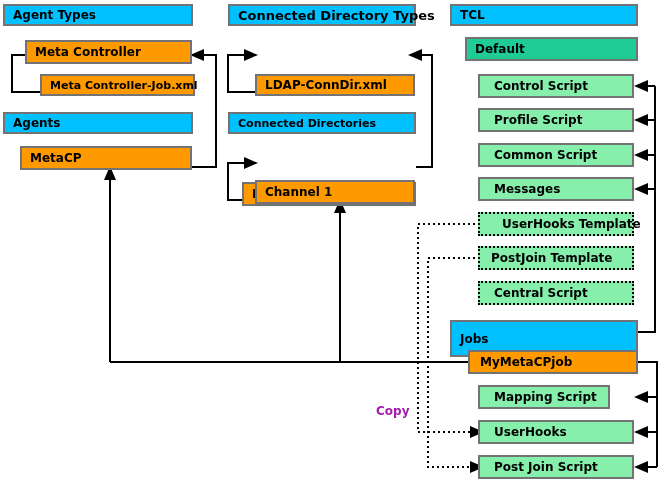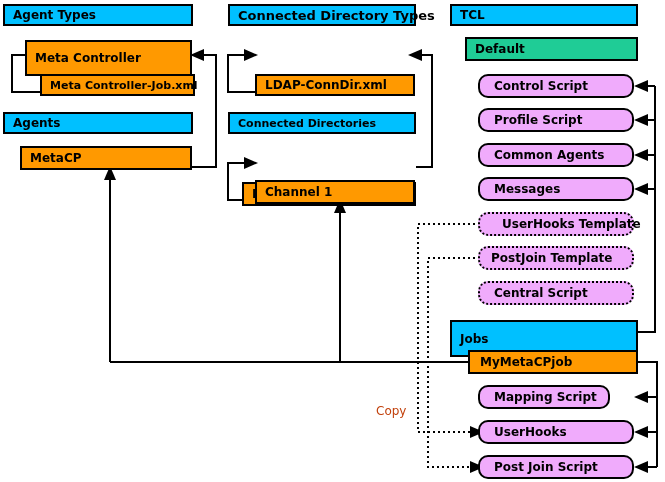--- a/index.html
+++ b/index.html
@@ -10,40 +10,40 @@
   #canvas{
     position:relative;
     width:665px;
     height:482px;
     background:#ffffff;
     overflow:hidden;
   }
   .node{
     position:absolute;
     box-sizing:border-box;
-    border:2px solid #000000;
+    border:2px solid #737373;
     display:flex;
     align-items:center;
     font-weight:bold;
     font-size:12px;
     color:#000000;
     letter-spacing:0px;
     white-space:nowrap;
     padding-left:8px;
   }
   .cat  { background:#00c0ff; }
   .inst { background:#ff9900; }
   .def  { background:#1fcc96; }
-  .scr  { background:#f0abfc;border-radius:10px; }
+  .scr  { background:#86efac; }
   .dotted{ border:2px dotted #000000; }
   .lbl{
     position:absolute;
     font-size:12px;
-    font-weight:normal;
-    color:#c2410c;
+    font-weight:bold;
+    color:#a21caf;
     white-space:nowrap;
   }
   svg#wires{
     position:absolute;
     left:0; top:0;
     width:665px; height:482px;
     pointer-events:none;
   }
   svg#wires line, svg#wires polyline, svg#wires path{
     stroke:#000000;
@@ -104,21 +104,21 @@
 
     <polyline class="dotw" points="475,224 418,224 418,432 470,432"></polyline>
     <polygon class="arrowhead" points="470,426 484,432 470,438"></polygon>
 
     <polyline class="dotw" points="475,258 428,258 428,467 470,467"></polyline>
     <polygon class="arrowhead" points="470,461 484,467 470,473"></polygon>
   </svg>
 
   <div class="node cat" style="left:3px;  top:4px;   width:190px; height:22px;">Agent Types</div>
 
-  <div class="node inst" style="left:25px; top:40px;  width:167px; height:36px;">Meta Controller</div>
+  <div class="node inst" style="left:25px; top:40px;  width:167px; height:24px;">Meta Controller</div>
 
   <div class="node inst" style="left:40px; top:74px;  width:155px; height:22px; font-size:11px;">Meta Controller-Job.xml</div>
 
   <div class="node inst" style="left:20px; top:146px; width:172px; height:24px;">MetaCP</div>
 
   <div class="node cat" style="left:3px;  top:112px; width:190px; height:22px;">Agents</div>
 
   <div class="node cat" style="left:228px; top:4px;   width:188px; height:22px; font-size:13px;">Connected Directory Types</div>
 
 
@@ -131,21 +131,21 @@
   <div class="node inst" style="left:255px; top:180px; width:160px; height:24px;">Channel 1</div>
 
   <div class="node cat" style="left:450px; top:4px;   width:188px; height:22px;">TCL</div>
 
   <div class="node def" style="left:465px; top:37px;  width:173px; height:24px;">Default</div>
 
   <div class="node scr" style="left:478px; top:74px;  width:156px; height:24px; padding-left:14px;">Control Script</div>
 
   <div class="node scr" style="left:478px; top:108px; width:156px; height:24px; padding-left:14px;">Profile Script</div>
 
-  <div class="node scr" style="left:478px; top:143px; width:156px; height:24px; padding-left:14px;">Common Agents</div>
+  <div class="node scr" style="left:478px; top:143px; width:156px; height:24px; padding-left:14px;">Common Script</div>
 
   <div class="node scr" style="left:478px; top:177px; width:156px; height:24px; padding-left:14px;">Messages</div>
 
   <div class="node scr dotted" style="left:478px; top:212px; width:156px; height:24px; padding-left:22px;">UserHooks Template</div>
 
   <div class="node scr dotted" style="left:478px; top:246px; width:156px; height:24px; padding-left:11px;">PostJoin Template</div>
 
   <div class="node scr dotted" style="left:478px; top:281px; width:156px; height:24px; padding-left:14px;">Central Script</div>
 
   <div class="node cat" style="left:450px; top:320px; width:188px; height:37px;">Jobs</div>

